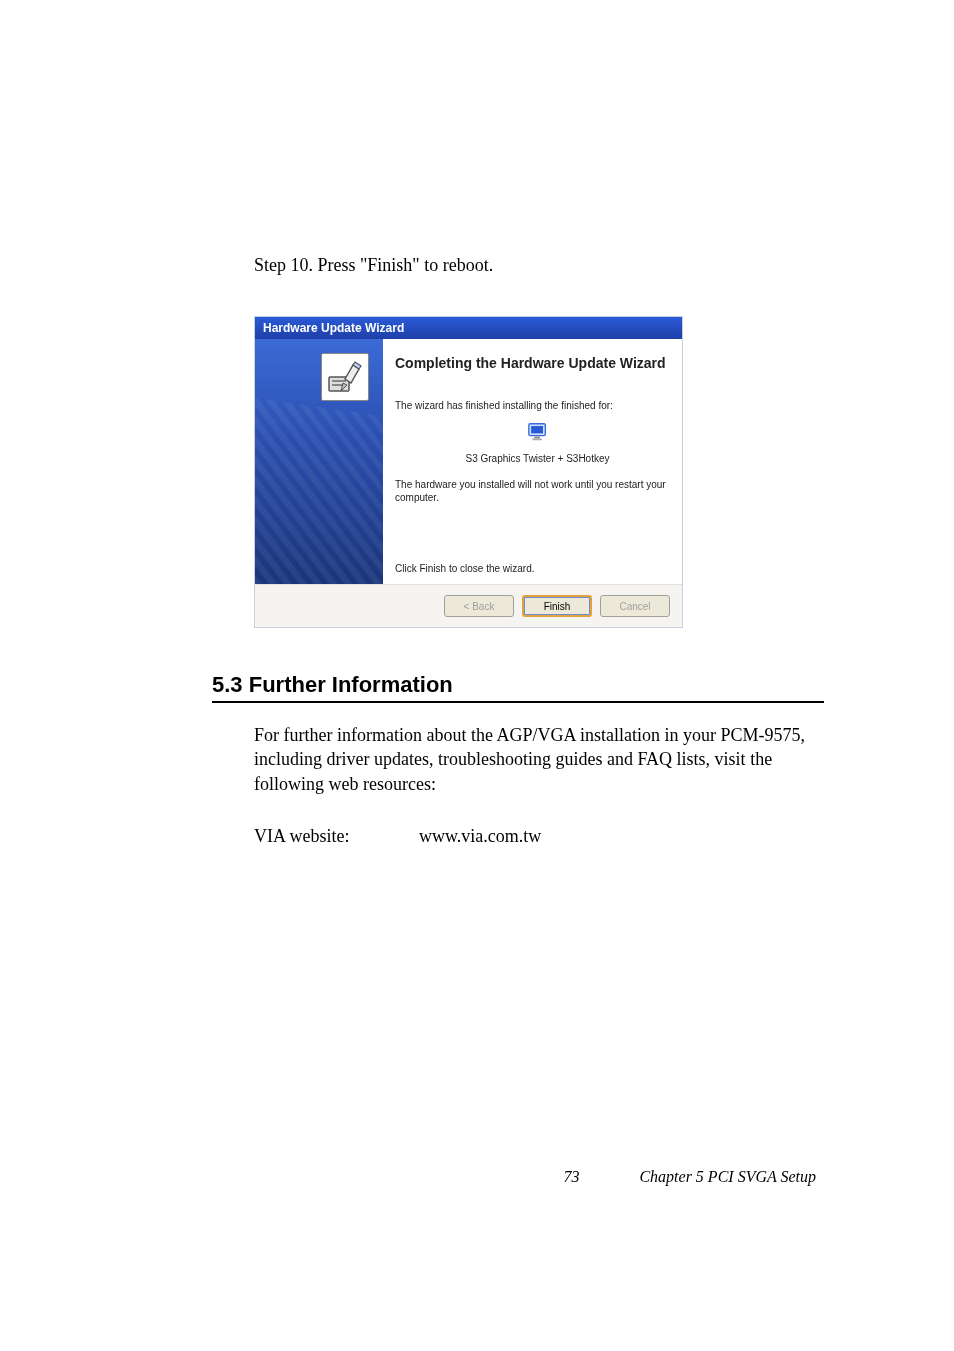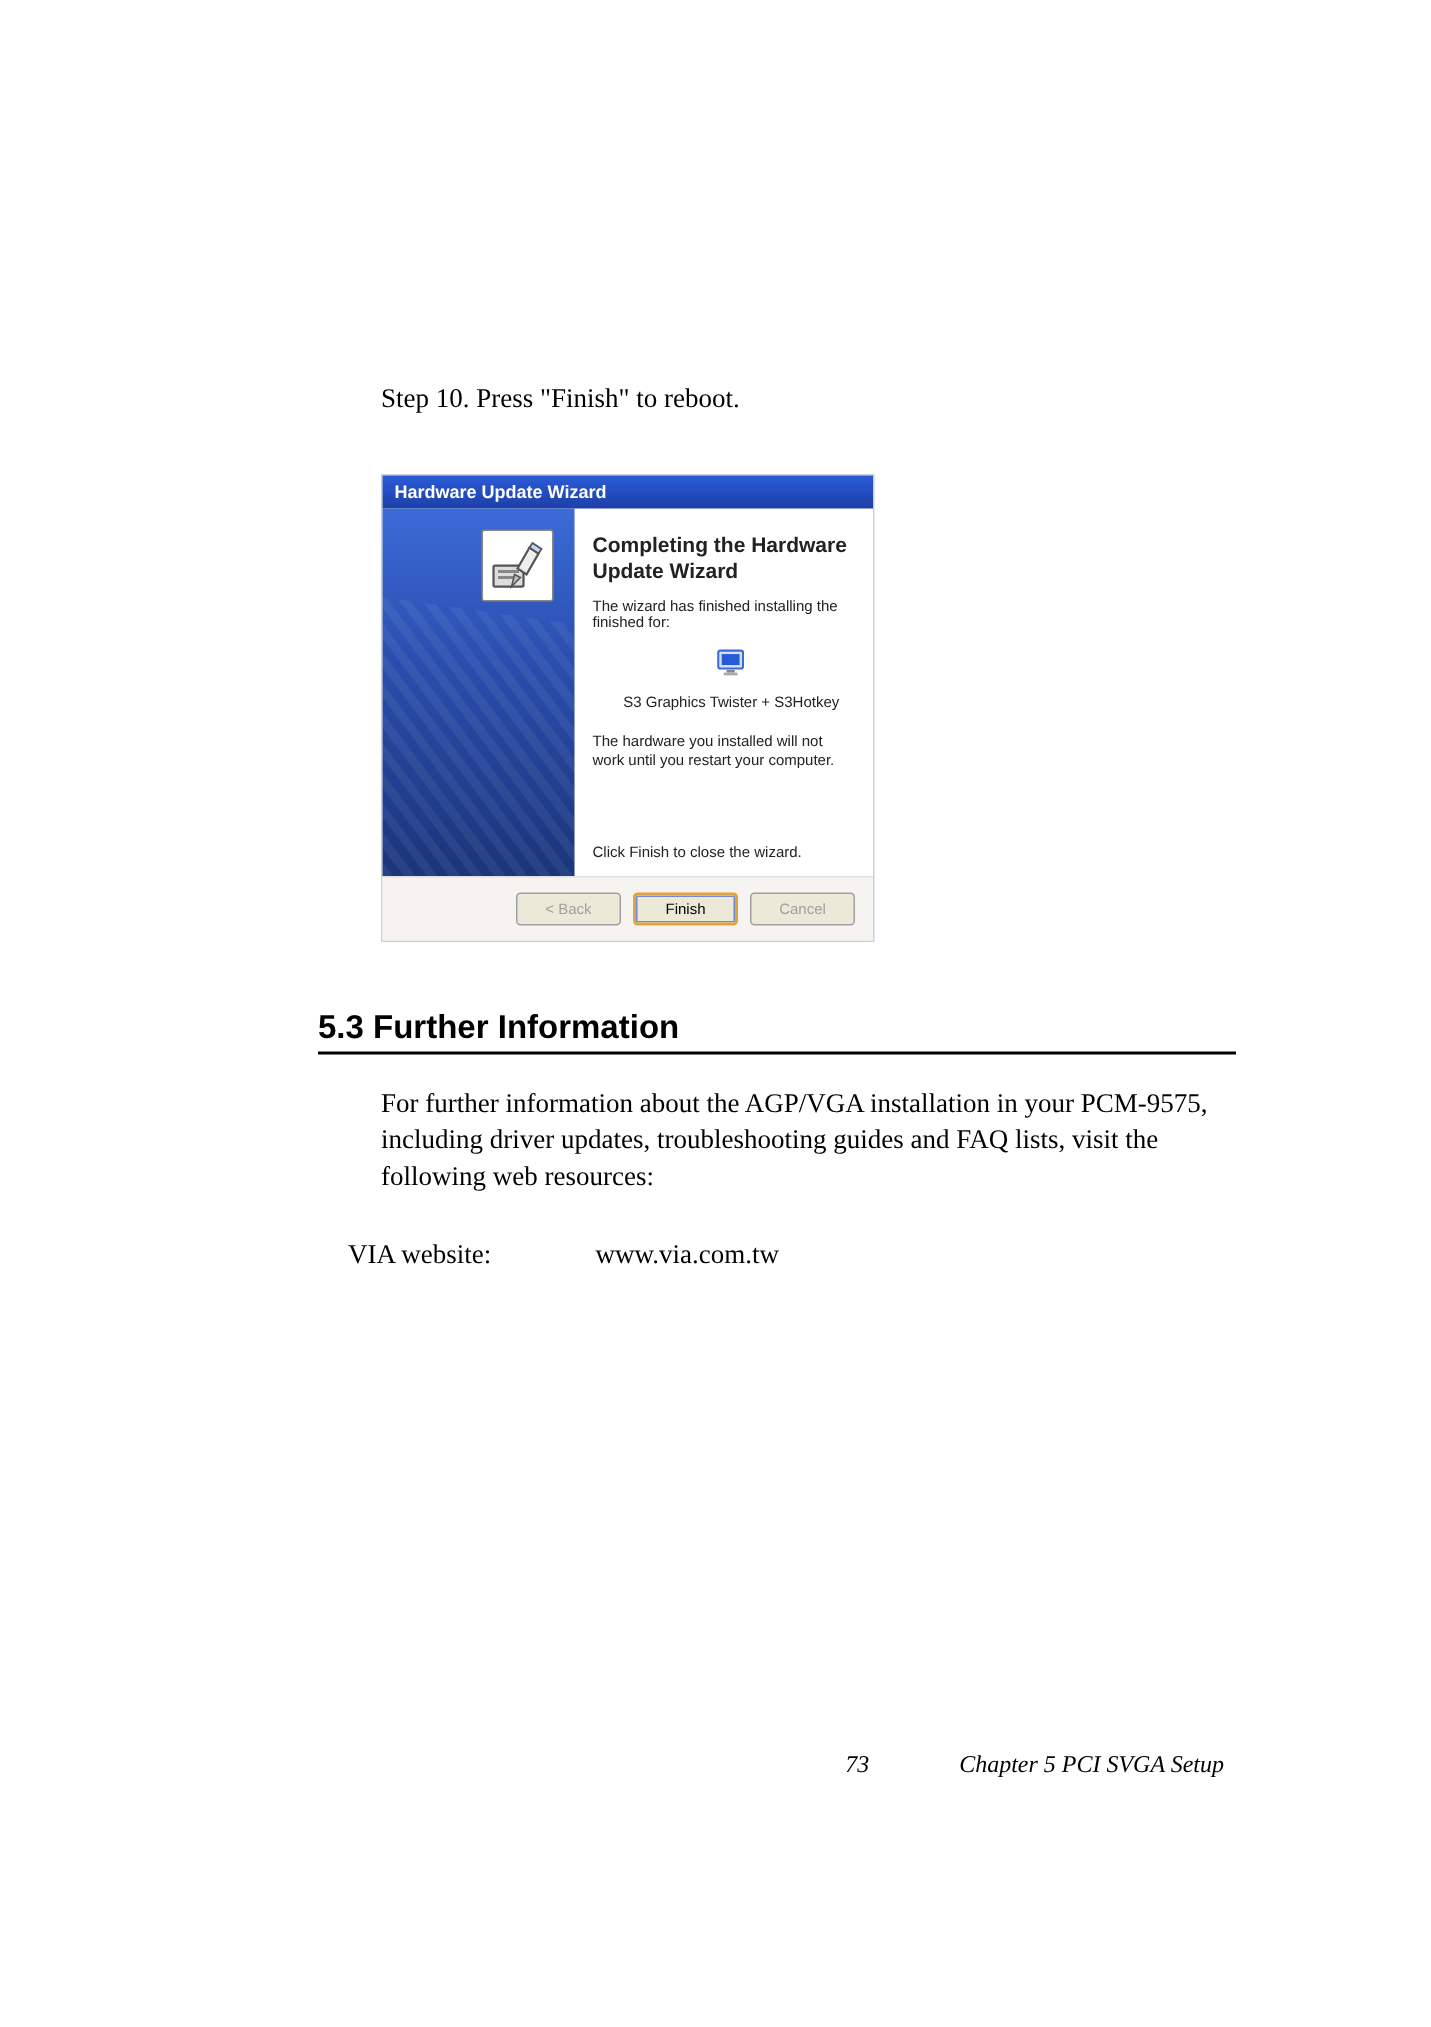--- a/index.html
+++ b/index.html
@@ -13,21 +13,21 @@
   }
   .page {
     padding: 255px 130px 0 232px;
   }
   .step-text {
     font-size: 18px;
     margin-bottom: 40px;
     margin-left: 22px;
   }
   .dialog {
-    width: 329px;
+    width: 429px;
     border: 1px solid #c8cfe0;
     margin-left: 22px;
     font-family: Tahoma, Arial, sans-serif;
     font-size: 11px;
     background: #fff;
   }
   .dialog-title {
     background: linear-gradient(#2a5bd7, #1e3fa8);
     color: #fff;
     font-weight: bold;
@@ -74,21 +74,21 @@
     padding: 16px 14px 10px 12px;
     color: #222;
     display: flex;
     flex-direction: column;
   }
   .wizard-heading {
     font-size: 14px;
     font-weight: bold;
     color: #222;
     line-height: 1.2;
-    margin-bottom: 10px;
+    margin-bottom: 28px;
   }
   .wizard-line1 {
     font-size: 10px;
     margin-bottom: 10px;
   }
   .device-row {
     display: flex;
     align-items: center;
     gap: 10px;
     margin-left: 12px;
@@ -151,20 +151,21 @@
   }
   .section-body {
     font-size: 18px;
     line-height: 1.35;
     margin-left: 22px;
   }
   .website-row {
     display: flex;
     margin-top: 30px;
     font-size: 18px;
+    margin-left: 22px;
   }
   .website-row .wlabel { width: 165px; }
   .footer {
     position: absolute;
     bottom: 165px;
     left: 12px;
     width: 100%;
     display: flex;
     justify-content: flex-end;
     padding-right: 150px;

